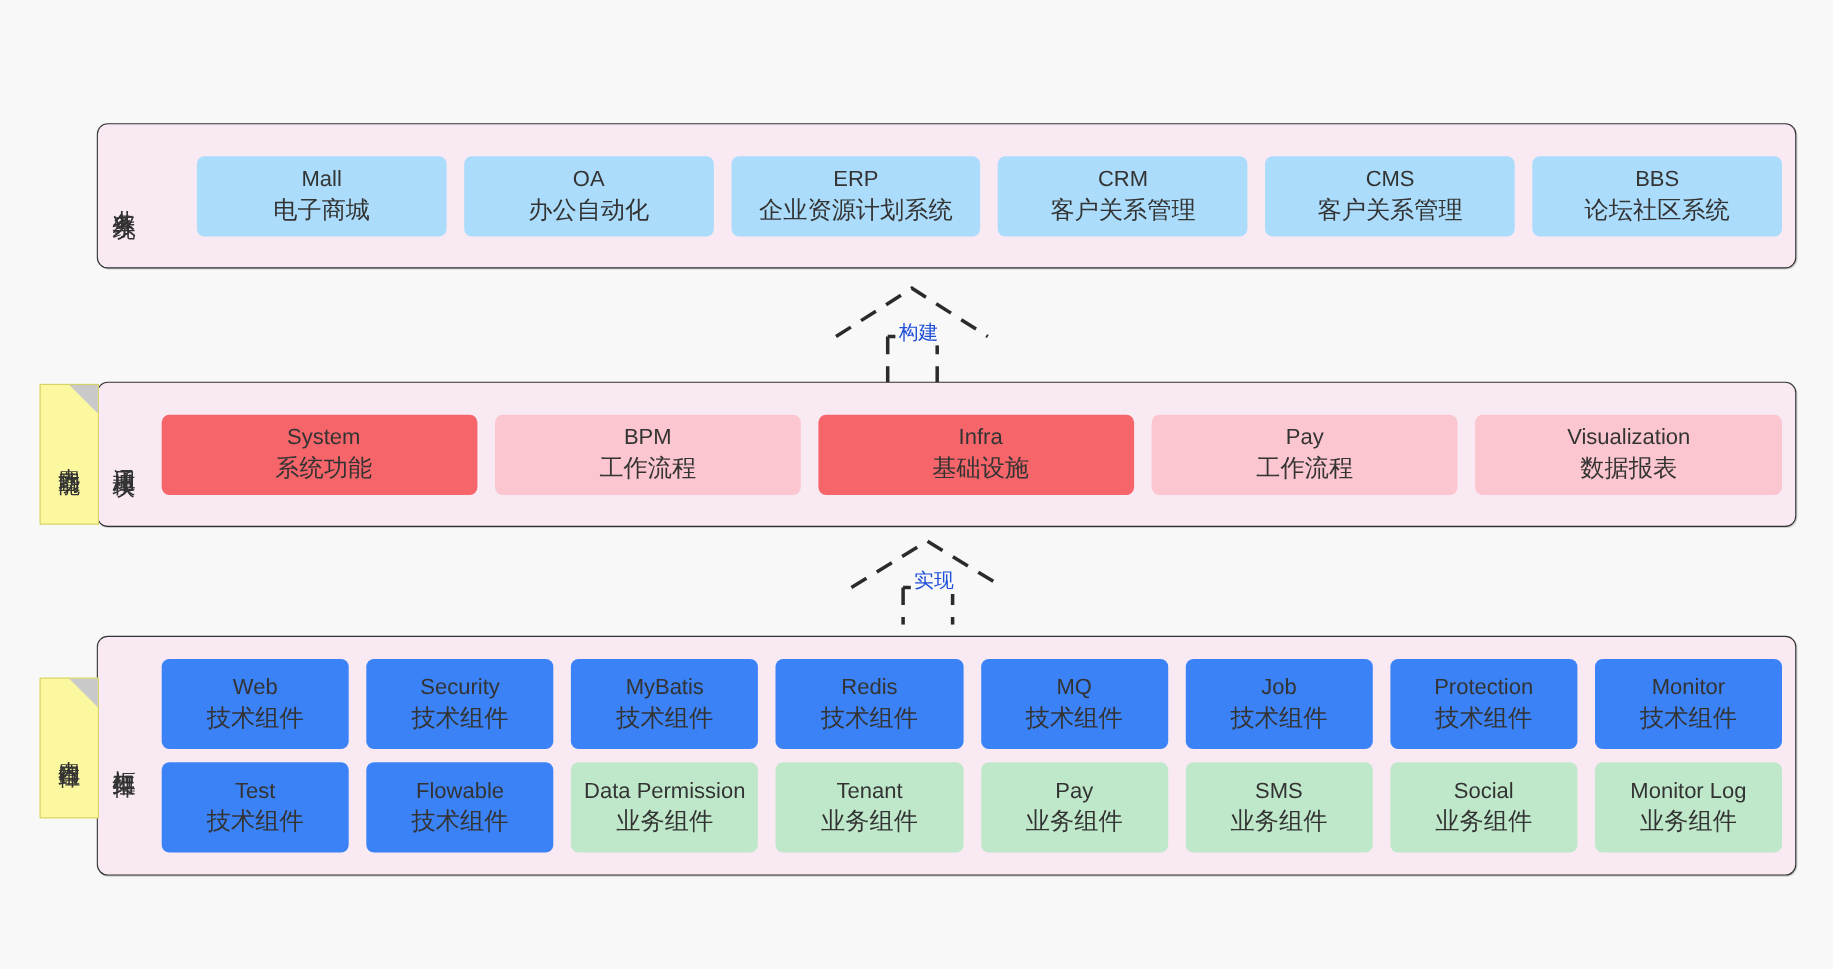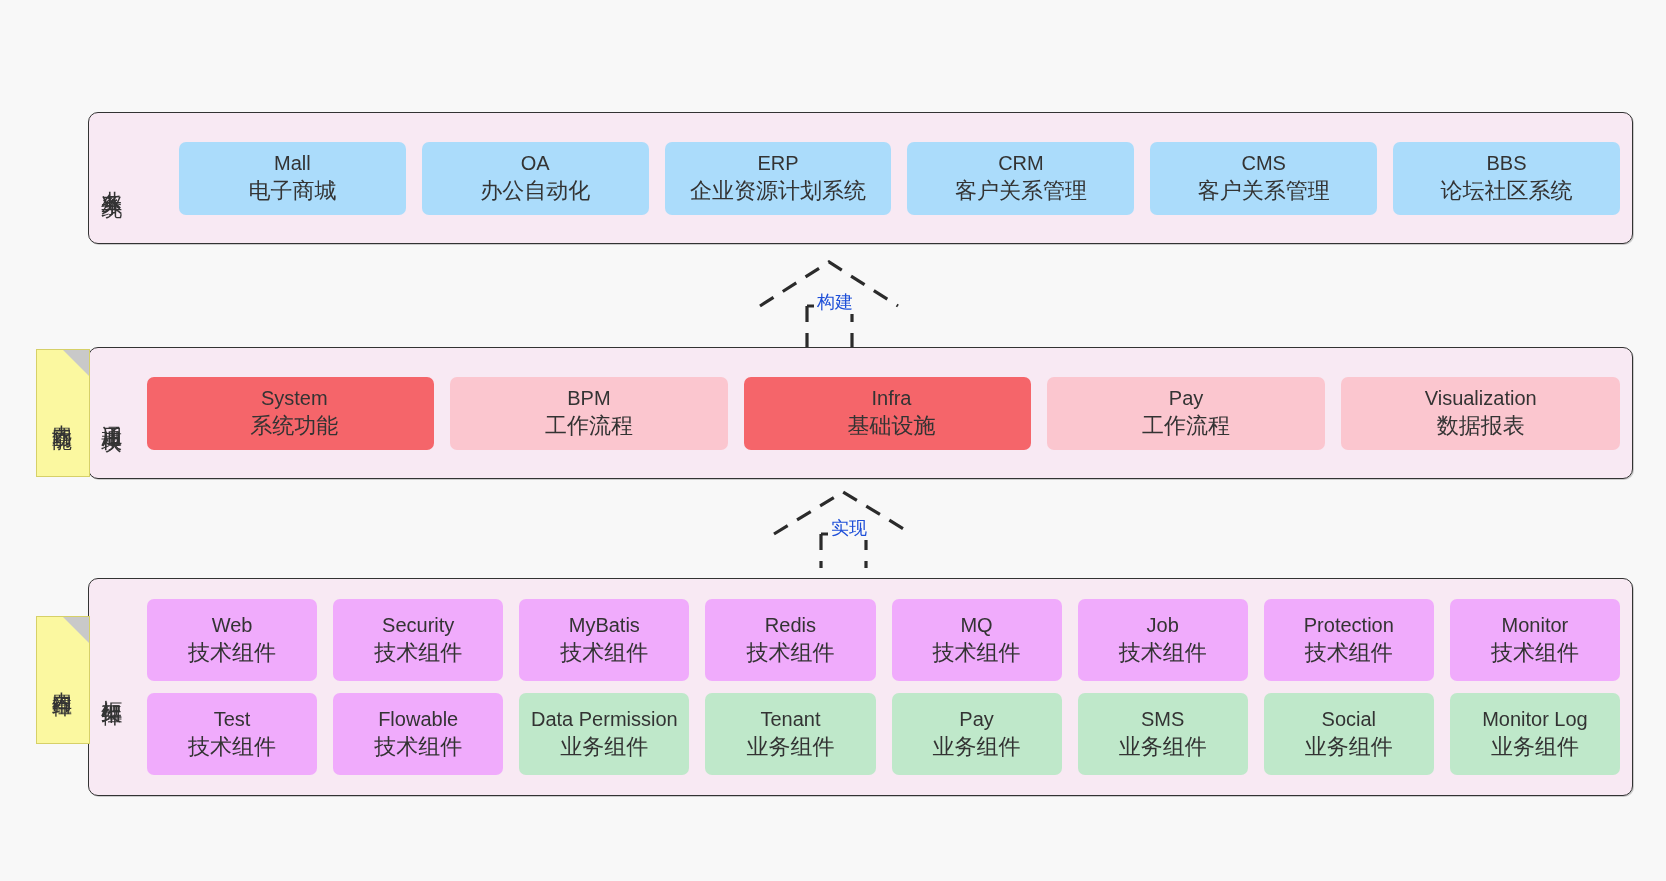--- a/index.html
+++ b/index.html
@@ -77,21 +77,21 @@
     box-sizing: border-box;
     padding: 4px 6px;
   }
   .card .t1 { font-size: 20px; }
   .card .t2 { font-size: 22px; }
 
   
   .c-blue        { background: #abdcfb; }
   .c-red         { background: #f5656a; padding-left: 14px; }
   .c-pink        { background: #fbc6cf; }
-  .c-green       { background: #f0abfc; }
+  .c-green       { background: #3b82f6; }
   .c-lightgreen  { background: #bfe8ca; }
 
   
   #layer-business {
     left: 88px;
     top: 112px;
     width: 1545px;
     height: 132px;
     gap: 32px;
   }

